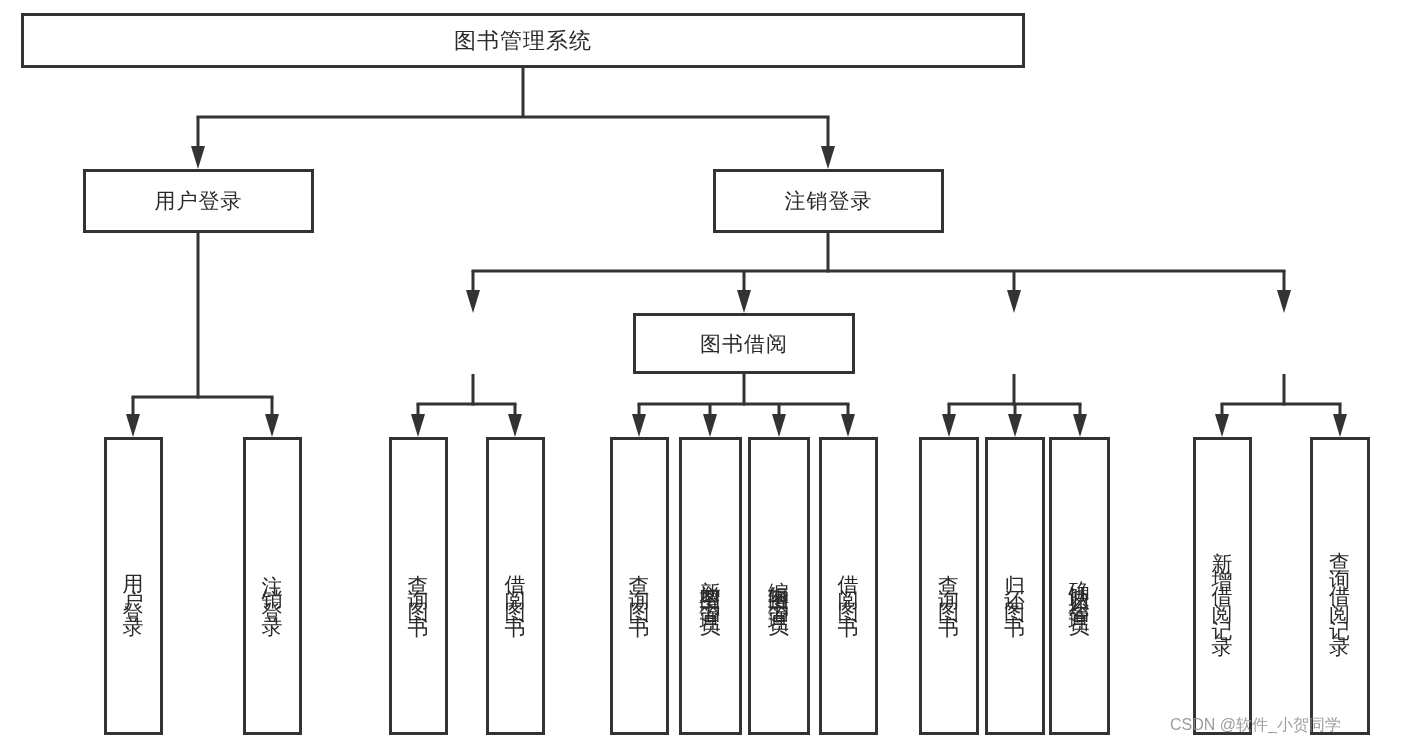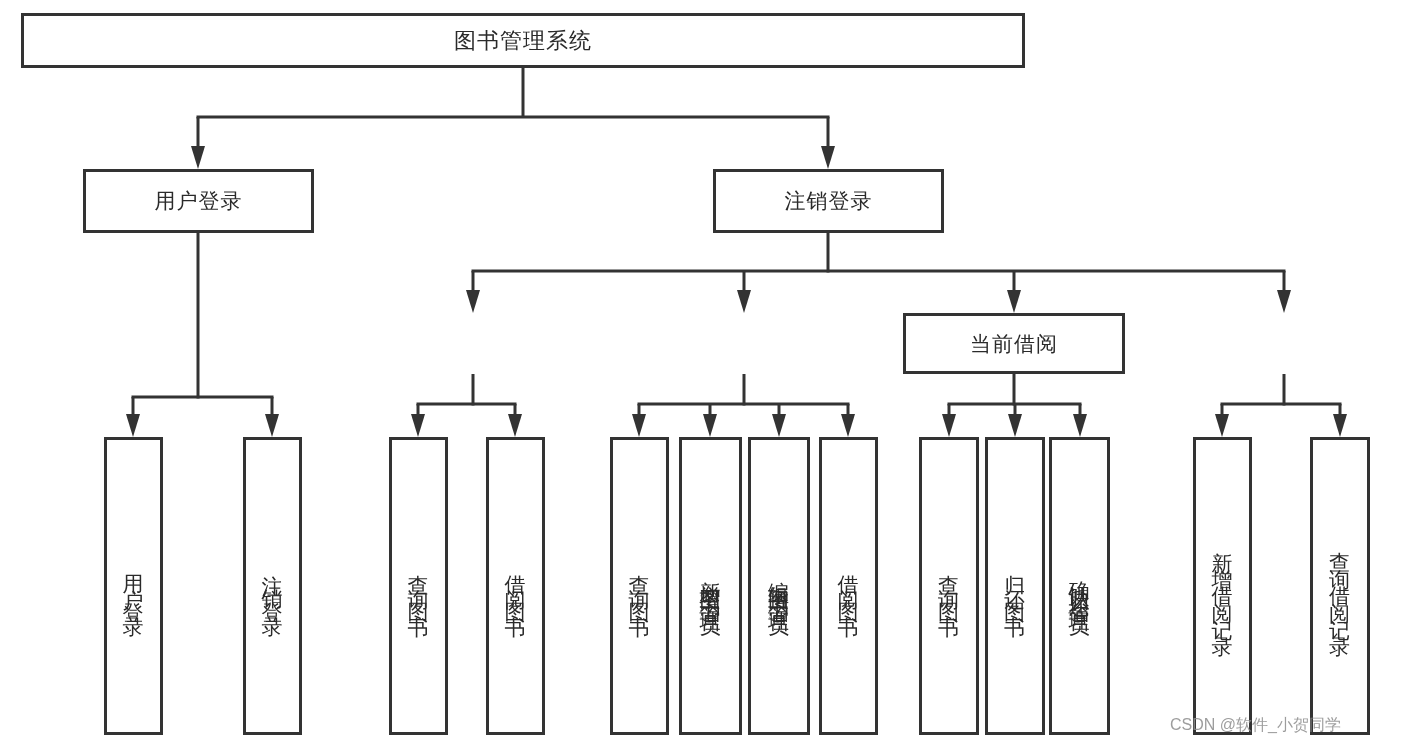--- a/index.html
+++ b/index.html
@@ -146,22 +146,22 @@
     <span>图书管理系统</span>
   </div>
 
   <div class="node" style="left:83px; top:169px; width:231px; height:64px;">
     <span>用户登录</span>
   </div>
   <div class="node" style="left:713px; top:169px; width:231px; height:64px;">
     <span>注销登录</span>
   </div>
 
-  <div class="node" style="left:903px; top:313px; width:222px; height:61px;">
-    <span>当前借阅</span>
+  <div class="node" style="left:633px; top:313px; width:222px; height:61px;">
+    <span>图书借阅</span>
   </div>
 
   <div class="leaf" style="left:104px; width:59px;">
     <span>用户登录</span>
   </div>
   <div class="leaf" style="left:243px; width:59px;">
     <span>注销登录</span>
   </div>
 
   <div class="leaf" style="left:389px; width:59px;">

